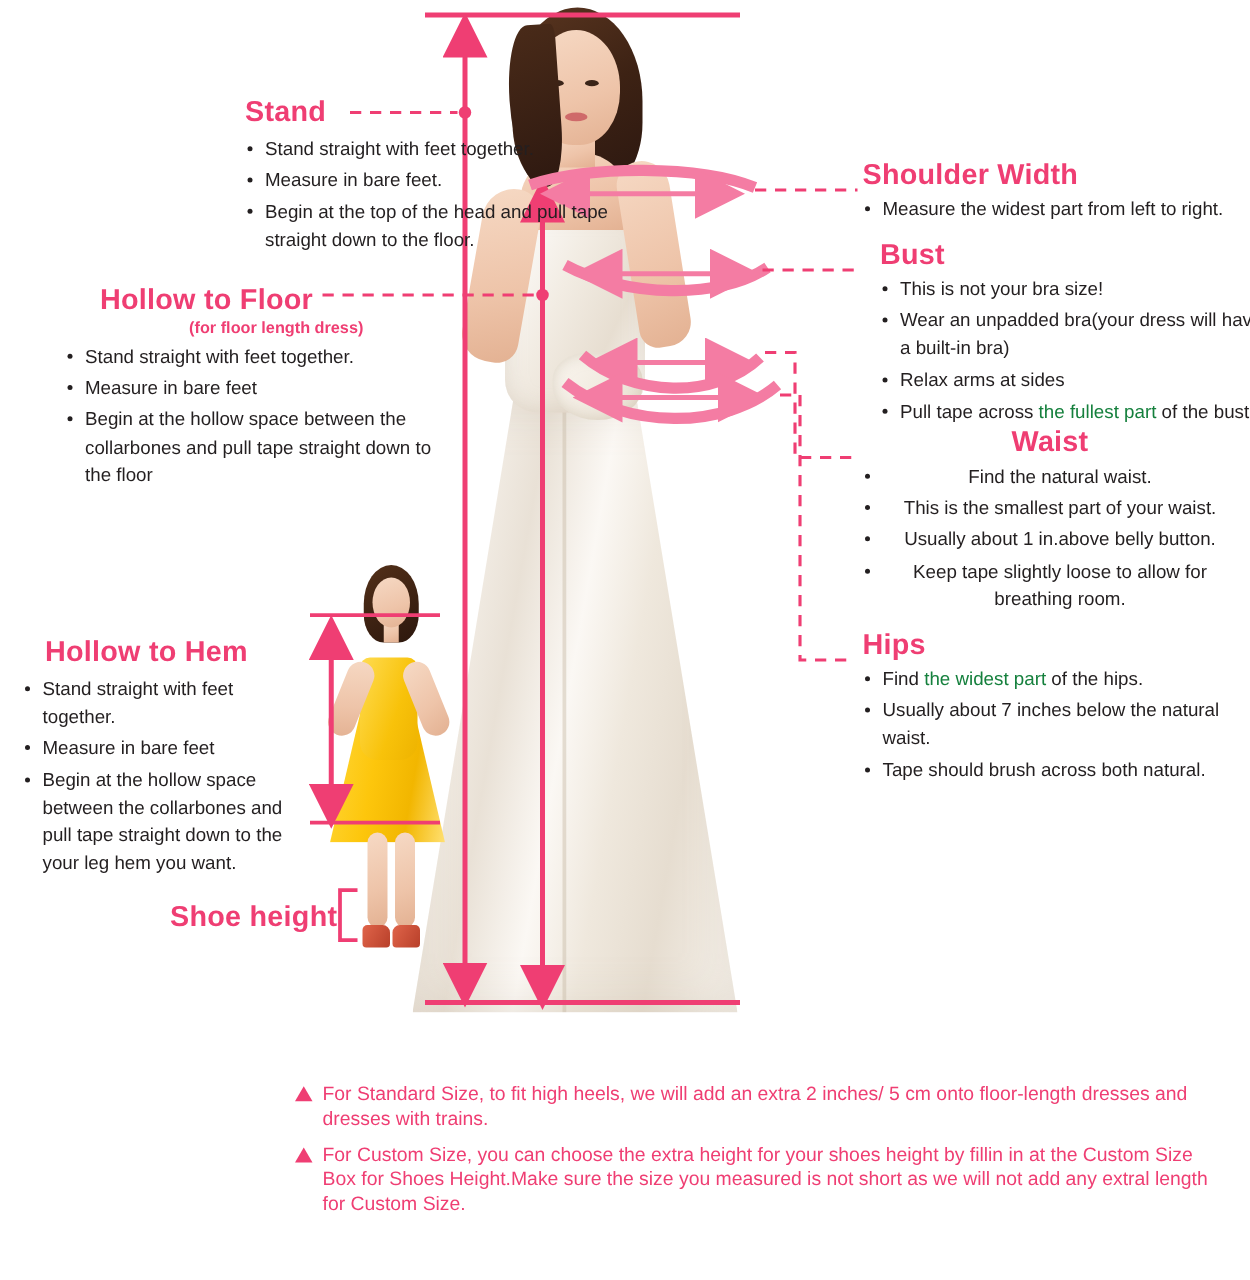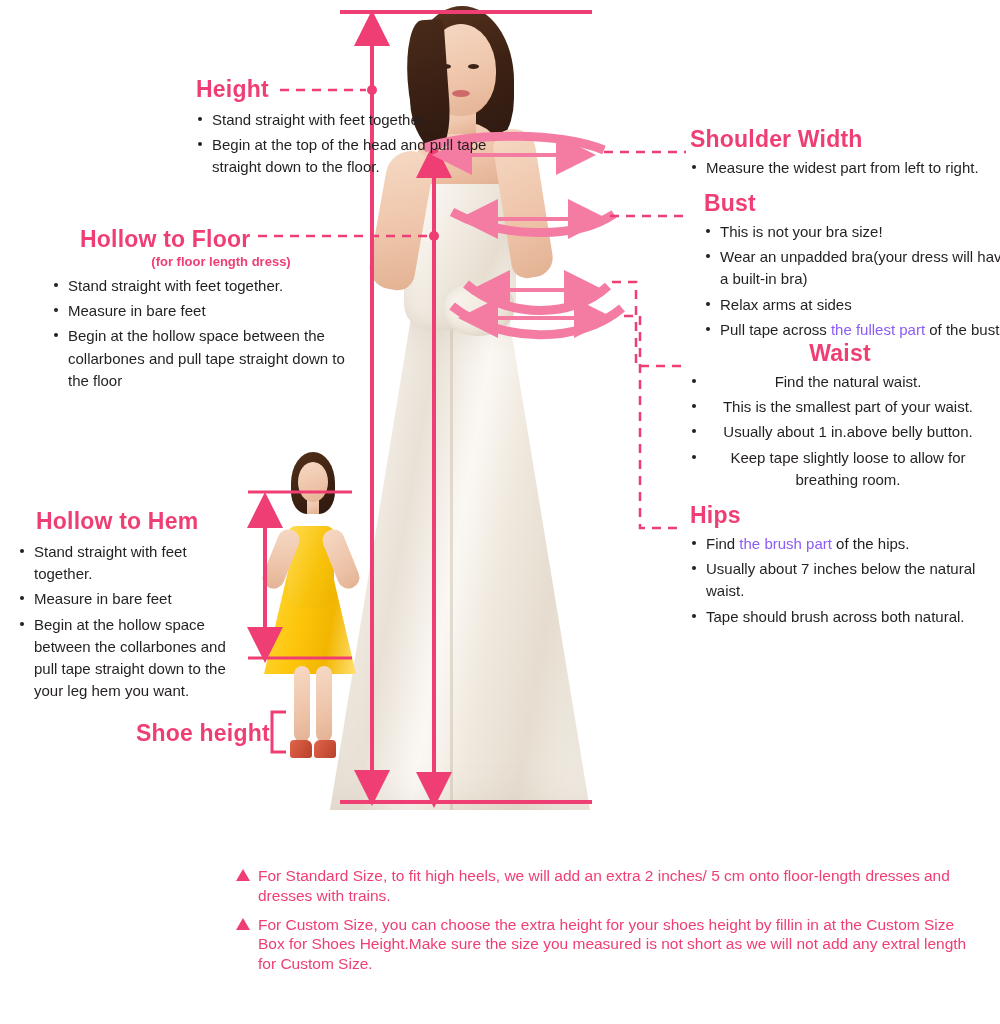--- a/index.html
+++ b/index.html
@@ -56,21 +56,21 @@
   ul.blist li:before {
     content: "";
     position: absolute;
     left: 2px;
     top: 8px;
     width: 4px;
     height: 4px;
     border-radius: 50%;
     background: #231f20;
   }
-  .pink-em { color: #8b5cf6; }
+  .pink-em { color: #15803d; }
 
   
   .notes {
     position: absolute;
     left: 236px;
     top: 866px;
     width: 740px;
     color: #ef3e73;
     font-size: 15.5px;
     line-height: 1.28;
@@ -308,23 +308,24 @@
       <line x1="265" y1="500" x2="265" y2="655" stroke-width="4" marker-start="url(#arrB)" marker-end="url(#arrA)"></line>
       <line x1="248" y1="658" x2="352" y2="658" stroke-width="3"></line>
     </g>
 
     <g stroke="#ef3e73" stroke-width="3" fill="none">
       <path d="M286,712 L272,712 L272,752 L286,752"></path>
     </g>
   </svg>
 
   <div class="abs" style="left:196px; top:76px; width:330px;">
-    <div class="heading">Height</div>
+    <div class="heading">Stand</div>
     <ul class="blist" style="margin-top:6px;">
       <li>Stand straight with feet together.</li>
+      <li>Measure in bare feet.</li>
       <li>Begin at the top of the head and pull tape straight down to the floor.</li>
     </ul>
   </div>
 
   <div class="abs" style="left:52px; top:226px; width:300px;">
     <div class="heading" style="padding-left:28px;">Hollow to Floor</div>
     <div class="subheading" style="padding-left:38px; margin-top:1px;">(for floor length dress)</div>
     <ul class="blist" style="margin-top:6px;">
       <li>Stand straight with feet together.</li>
       <li>Measure in bare feet</li>
@@ -368,21 +369,21 @@
       <li>Find the natural waist.</li>
       <li>This is the smallest part of your waist.</li>
       <li>Usually about 1 in.above belly button.</li>
       <li>Keep tape slightly loose to allow for breathing room.</li>
     </ul>
   </div>
 
   <div class="abs" style="left:690px; top:502px; width:300px;">
     <div class="heading">Hips</div>
     <ul class="blist" style="margin-top:4px;">
-      <li><span>Find </span><span class="pink-em">the brush part</span><span> of the hips.</span></li>
+      <li><span>Find </span><span class="pink-em">the widest part</span><span> of the hips.</span></li>
       <li>Usually about 7 inches below the natural waist.</li>
       <li>Tape should brush across both natural.</li>
     </ul>
   </div>
 
   <div class="notes">
     <div class="note">
       <span class="tri"></span>
       <span>For Standard Size, to fit high heels, we will add an extra 2 inches/ 5  cm onto floor-length dresses and dresses with trains.</span>
     </div>

